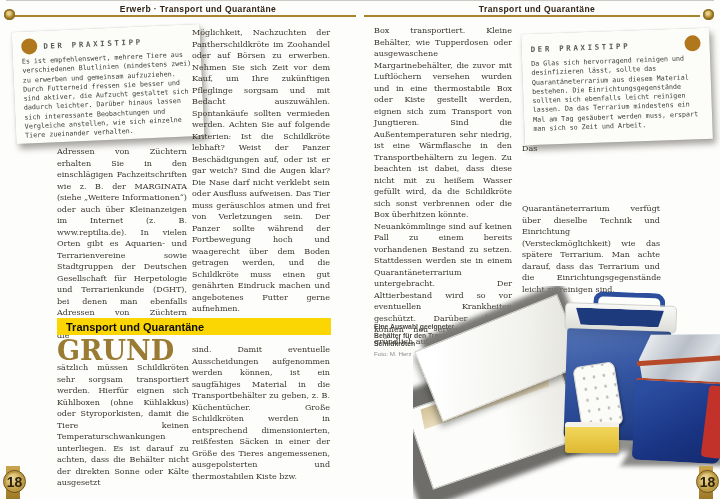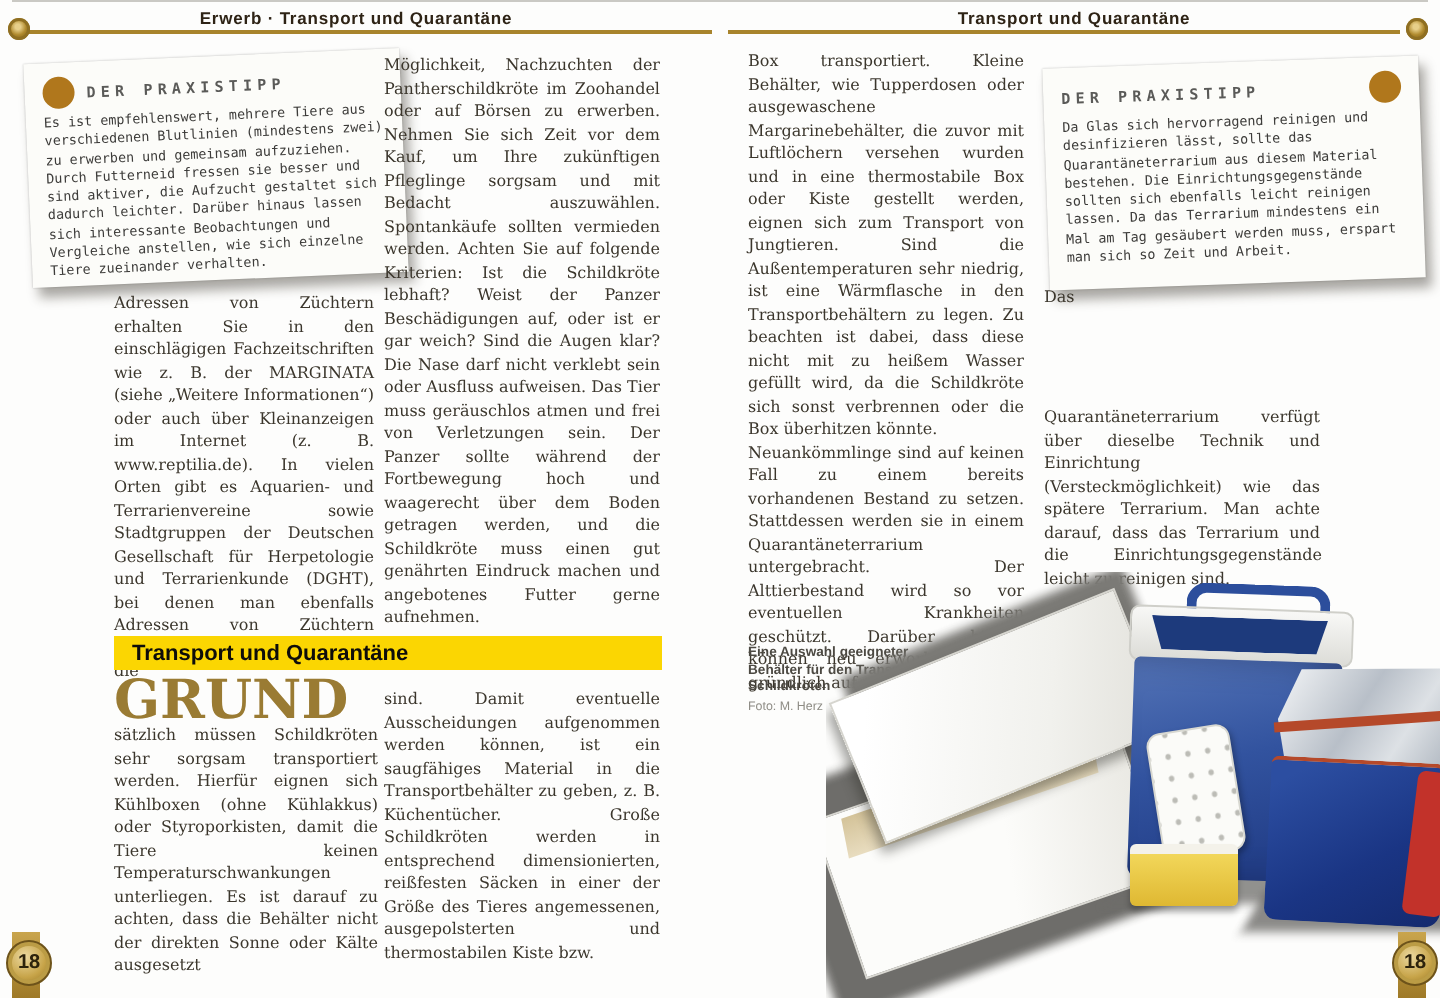--- a/index.html
+++ b/index.html
@@ -3,21 +3,21 @@
 <meta charset="utf-8">
 <style>
   html,body{margin:0;padding:0;}
   .spread{position:relative;width:720px;height:499px;background:#fdfdfc;overflow:hidden;
           font-family:"DejaVu Serif",serif;}
   .scan-edge{position:absolute;top:0;left:6px;width:708px;height:1px;background:#b3b2ac;opacity:.7;}
 
   
   .running-head{position:absolute;top:4px;font-family:"Liberation Sans",sans-serif;
       font-weight:bold;font-size:8.5px;letter-spacing:.4px;color:#2e2315;text-align:center;}
-  .rh-left{left:0;width:356px;}
+  .rh-left{left:0;width:356px;padding-left:20px;}
   .rh-right{left:364px;width:346px;}
   .gold-rule{position:absolute;top:15px;height:2px;background:#a8842c;}
   .rule-left{left:14px;width:342px;}
   .rule-right{left:364px;width:336px;}
   .grommet{position:absolute;top:9px;width:11px;height:11px;border-radius:50%;
       background:radial-gradient(circle at 45% 40%,#e7cf8a 15%,#b08a2e 45%,#7c5d16 80%);
       box-shadow:inset 0 0 0 1.5px #8f6f22;}
   .gr-left{left:4px;} .gr-right{left:703px;}
 
   
@@ -103,21 +103,21 @@
       transform:rotate(7deg);}
 
   
   .page-band{position:absolute;width:14px;height:34px;top:466px;
       background:linear-gradient(#c9a54d,#9d7826);}
   .band-l{left:6px;} .band-r{left:699px;}
   .page-coin{position:absolute;top:470px;width:21px;height:21px;border-radius:50%;
       background:radial-gradient(circle at 40% 35%,#ecd9a0,#c7a449 55%,#8f6c1e);
       border:1.5px solid #6d531a;box-shadow:inset 0 0 0 2px #bb9c45;
       display:flex;align-items:center;justify-content:center;
-      font-family:"Liberation Sans",sans-serif;font-weight:bold;font-size:10px;color:#2d230c;}
+      font-family:"Liberation Sans",sans-serif;font-weight:bold;font-size:14px;color:#2d230c;}
   .coin-l{left:3px;} .coin-r{left:696px;}
 </style>
 </head>
 <body>
 
 <div class="spread">
   <div class="scan-edge"></div>
 
   <div class="running-head rh-left">Erwerb · Transport und Quarantäne</div>
   <div class="running-head rh-right">Transport und Quarantäne</div>

